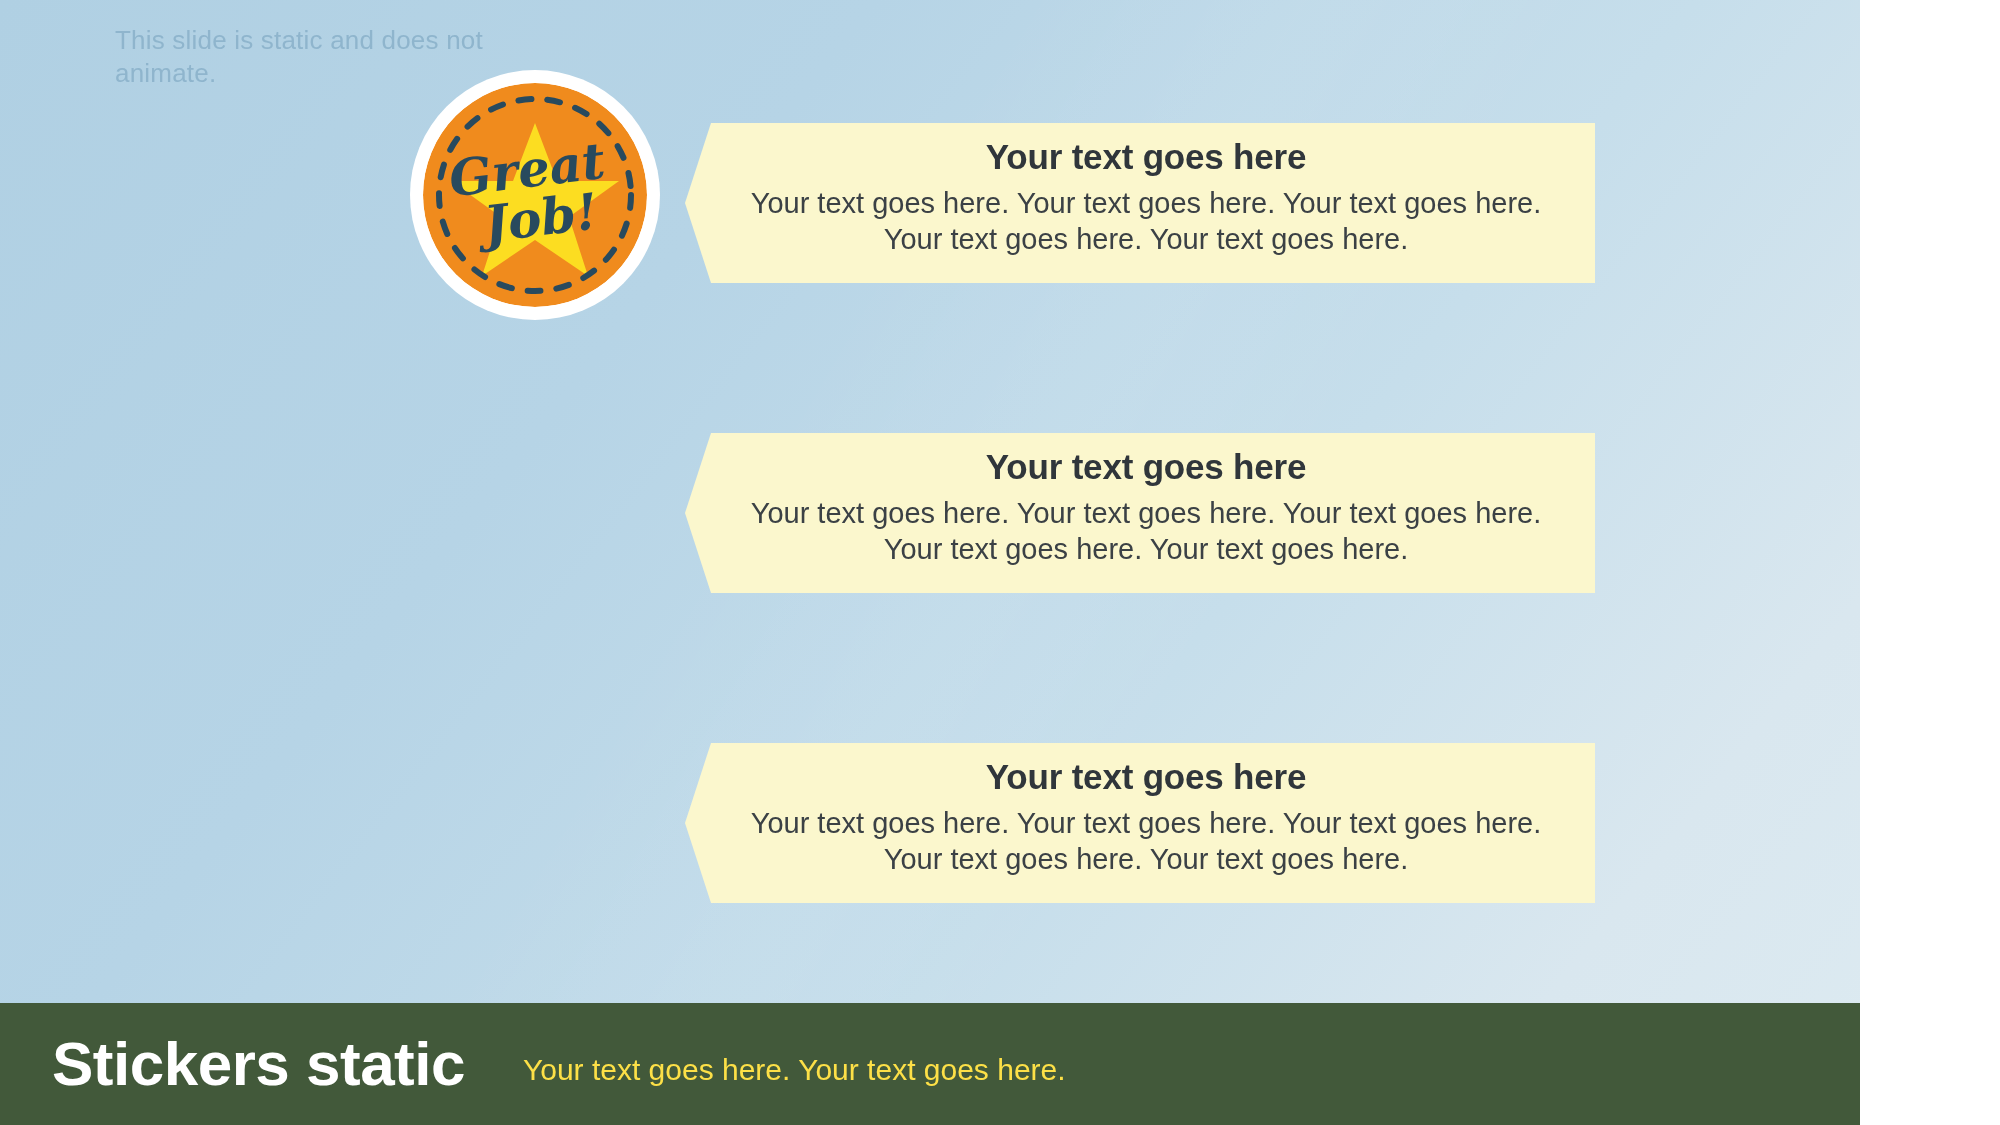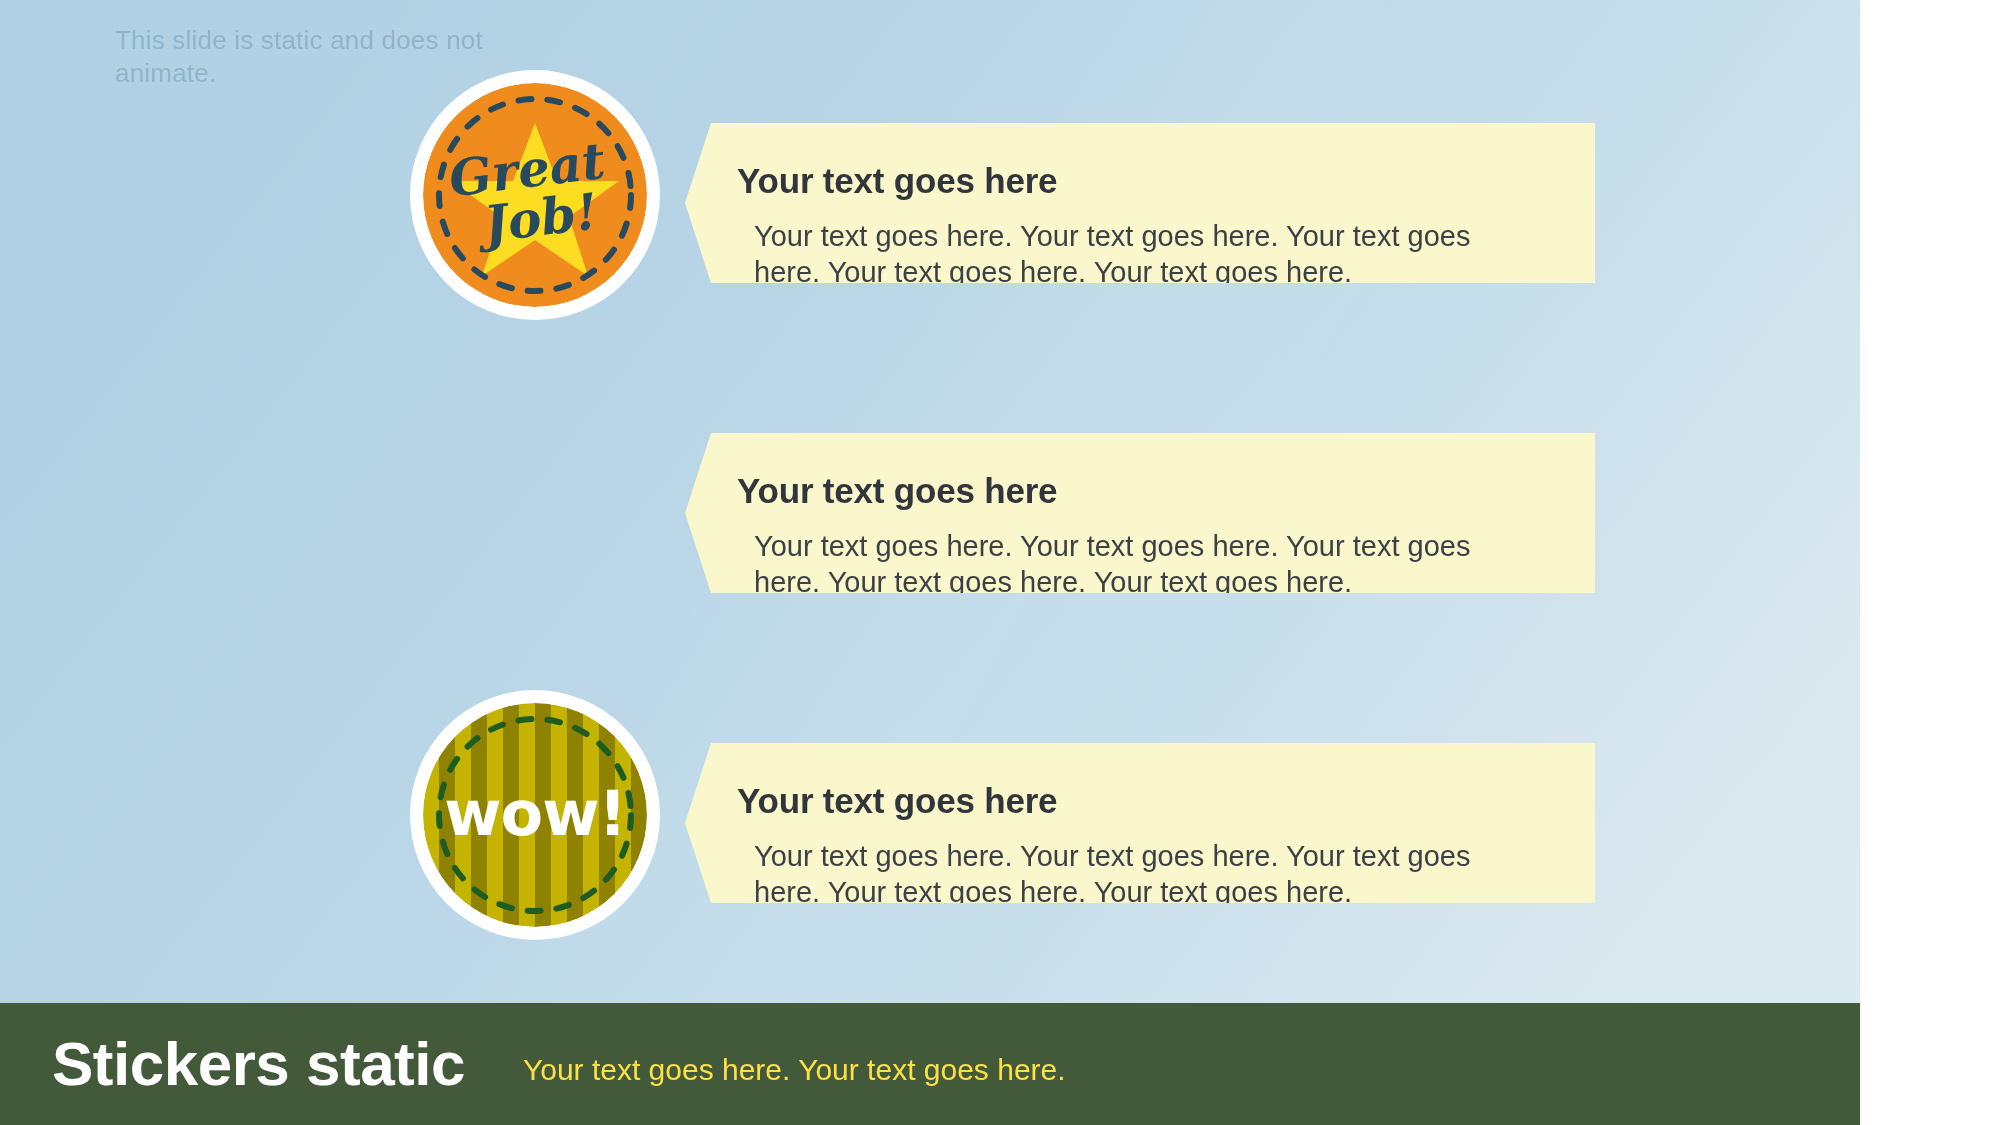--- a/index.html
+++ b/index.html
@@ -79,35 +79,36 @@
   .callout {
     position: absolute;
     left: 685px;
     top: 63px;
     width: 910px;
     height: 160px;
     background: #fbf7cd;
     -webkit-clip-path: polygon(26px 0, 100% 0, 100% 100%, 26px 100%, 0 50%);
     clip-path: polygon(26px 0, 100% 0, 100% 100%, 26px 100%, 0 50%);
     box-sizing: border-box;
-    padding: 38px 40px 0 52px;
+    padding: 14px 40px 0 52px;
+    text-align: center;
   }
   .callout-title {
     font-size: 35px;
     font-weight: bold;
     color: #30363b;
     line-height: 1.16;
     letter-spacing: -0.2px;
     margin: 0 0 4px 0;
   }
   .callout-body {
     font-size: 29px;
     color: #3b4145;
     line-height: 1.24;
-    margin: 17px;
+    margin: 8px;
     max-width: 830px;
   }
 
   
   .footer {
     position: absolute;
     left: 0;
     bottom: 0;
     width: 2000px;
     height: 122px;
@@ -160,35 +161,20 @@
   </div>
 
   <div class="row" id="row-1">
     <div class="callout">
       <div class="callout-title">Your text goes here</div>
       <div class="callout-body">Your text goes here. Your text goes here. Your text goes here. Your text goes here. Your text goes here.</div>
     </div>
   </div>
 
   <div class="row" id="row-2">
-    <div class="sticker">
-      <div class="sticker-inner">
-        <svg class="sticker-svg" viewBox="0 0 224 224">
-          <defs>
-            <pattern id="olive-stripes" width="32" height="224" patternUnits="userSpaceOnUse">
-              <rect x="0" y="0" width="16" height="224" fill="#c4b400"></rect>
-              <rect x="16" y="0" width="16" height="224" fill="#8f8200"></rect>
-            </pattern>
-          </defs>
-          <circle cx="112" cy="112" r="112" fill="url(#olive-stripes)"></circle>
-          <circle cx="112" cy="112" r="96" fill="none" stroke="#1f5c22" stroke-width="6" stroke-linecap="round" stroke-dasharray="13 16"></circle>
-          <text x="112" y="132" text-anchor="middle" fill="#ffffff" font-family="'DejaVu Sans', sans-serif" font-weight="bold" font-size="62" letter-spacing="-1">wow!</text>
-        </svg>
-      </div>
-    </div>
     <div class="callout">
       <div class="callout-title">Your text goes here</div>
       <div class="callout-body">Your text goes here. Your text goes here. Your text goes here. Your text goes here. Your text goes here.</div>
     </div>
   </div>
 
   <div class="footer">
     <div class="footer-title">Stickers static</div>
     <div class="footer-sub">Your text goes here. Your text goes here.</div>
   </div>

